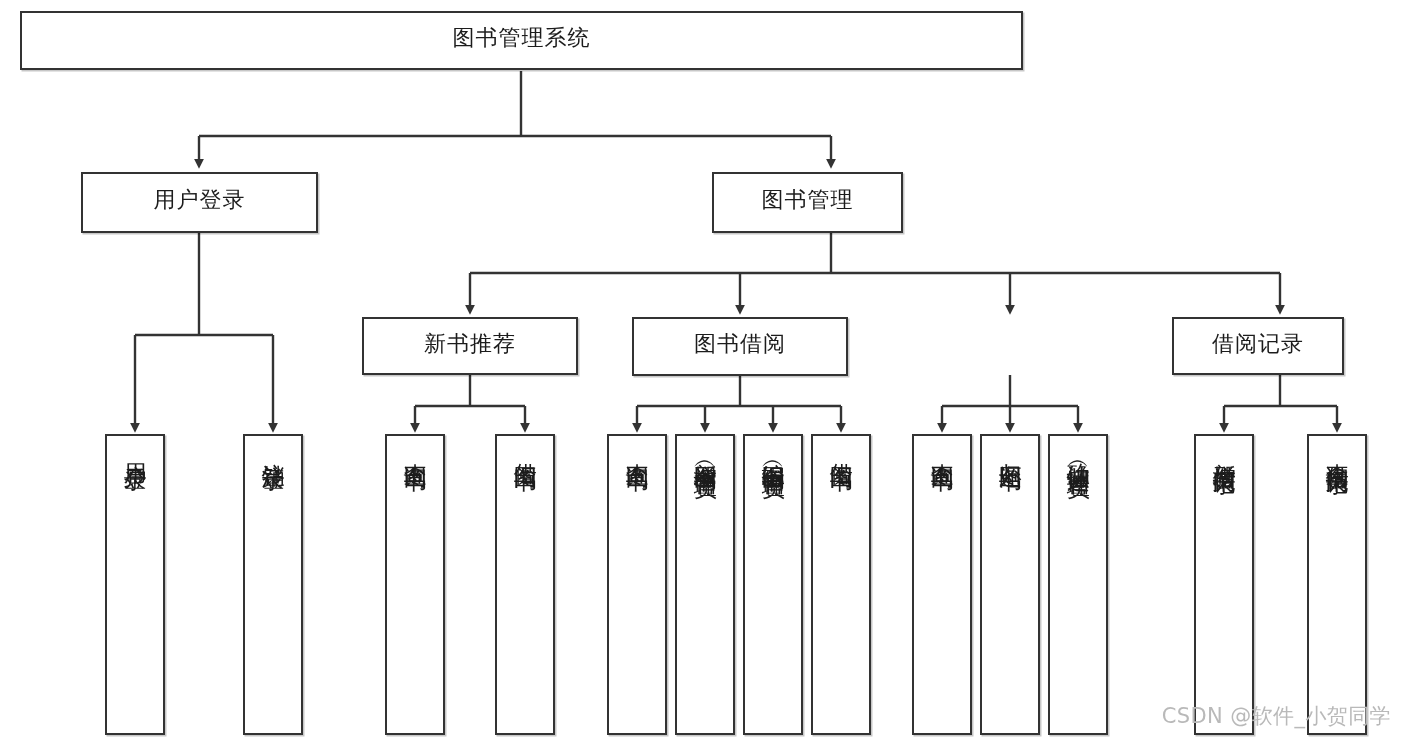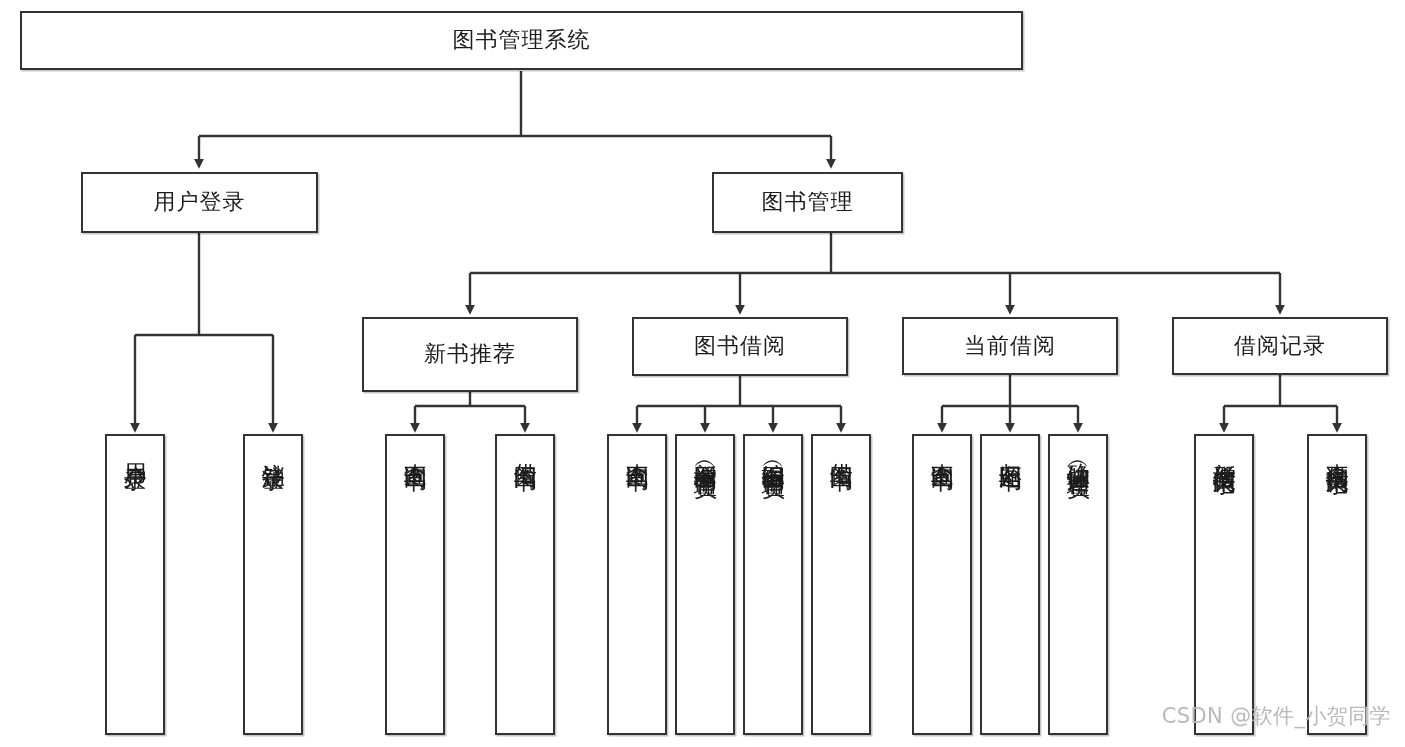--- a/index.html
+++ b/index.html
@@ -36,20 +36,21 @@
   .node .label{
     display:block;
     white-space:nowrap;
     letter-spacing:1px;
     color:#1c1c1c;
   }
   
   .node.horiz .label{
     font-size:22px;
     line-height:1.1;
+    font-family:Liberation Mono, monospace;
   }
   .node.title .label{
     font-size:22px;
   }
   
   .node.vert{
     align-items:flex-start;
     justify-content:center;
     padding-top:9px;
   }
@@ -134,33 +135,30 @@
   </div>
 
   <div class="node horiz" style="left:81px; top:172px; width:237px; height:61px;">
     <span class="label">用户登录</span>
   </div>
 
   <div class="node horiz" style="left:712px; top:172px; width:191px; height:61px;">
     <span class="label">图书管理</span>
   </div>
 
-  <div class="node horiz" style="left:362px; top:317px; width:216px; height:75px;">
+  <div class="node horiz" style="left:362px; top:317px; width:216px; height:58px;">
     <span class="label">新书推荐</span>
   </div>
 
   <div class="node horiz" style="left:632px; top:317px; width:216px; height:59px;">
     <span class="label">图书借阅</span>
   </div>
 
-  <div class="node horiz" style="left:902px; top:317px; width:216px; height:58px;">
-    <span class="label">当前借阅</span>
-  </div>
-
-  <div class="node horiz" style="left:1172px; top:317px; width:216px; height:58px;">
+
+  <div class="node horiz" style="left:1172px; top:317px; width:172px; height:58px;">
     <span class="label">借阅记录</span>
   </div>
 
   <div class="node vert" style="left:105px; top:434px; width:60px; height:301px;">
     <span class="label">用户登录</span>
   </div>
 
   <div class="node vert" style="left:243px; top:434px; width:60px; height:301px;">
     <span class="label">注销登录</span>
   </div>

